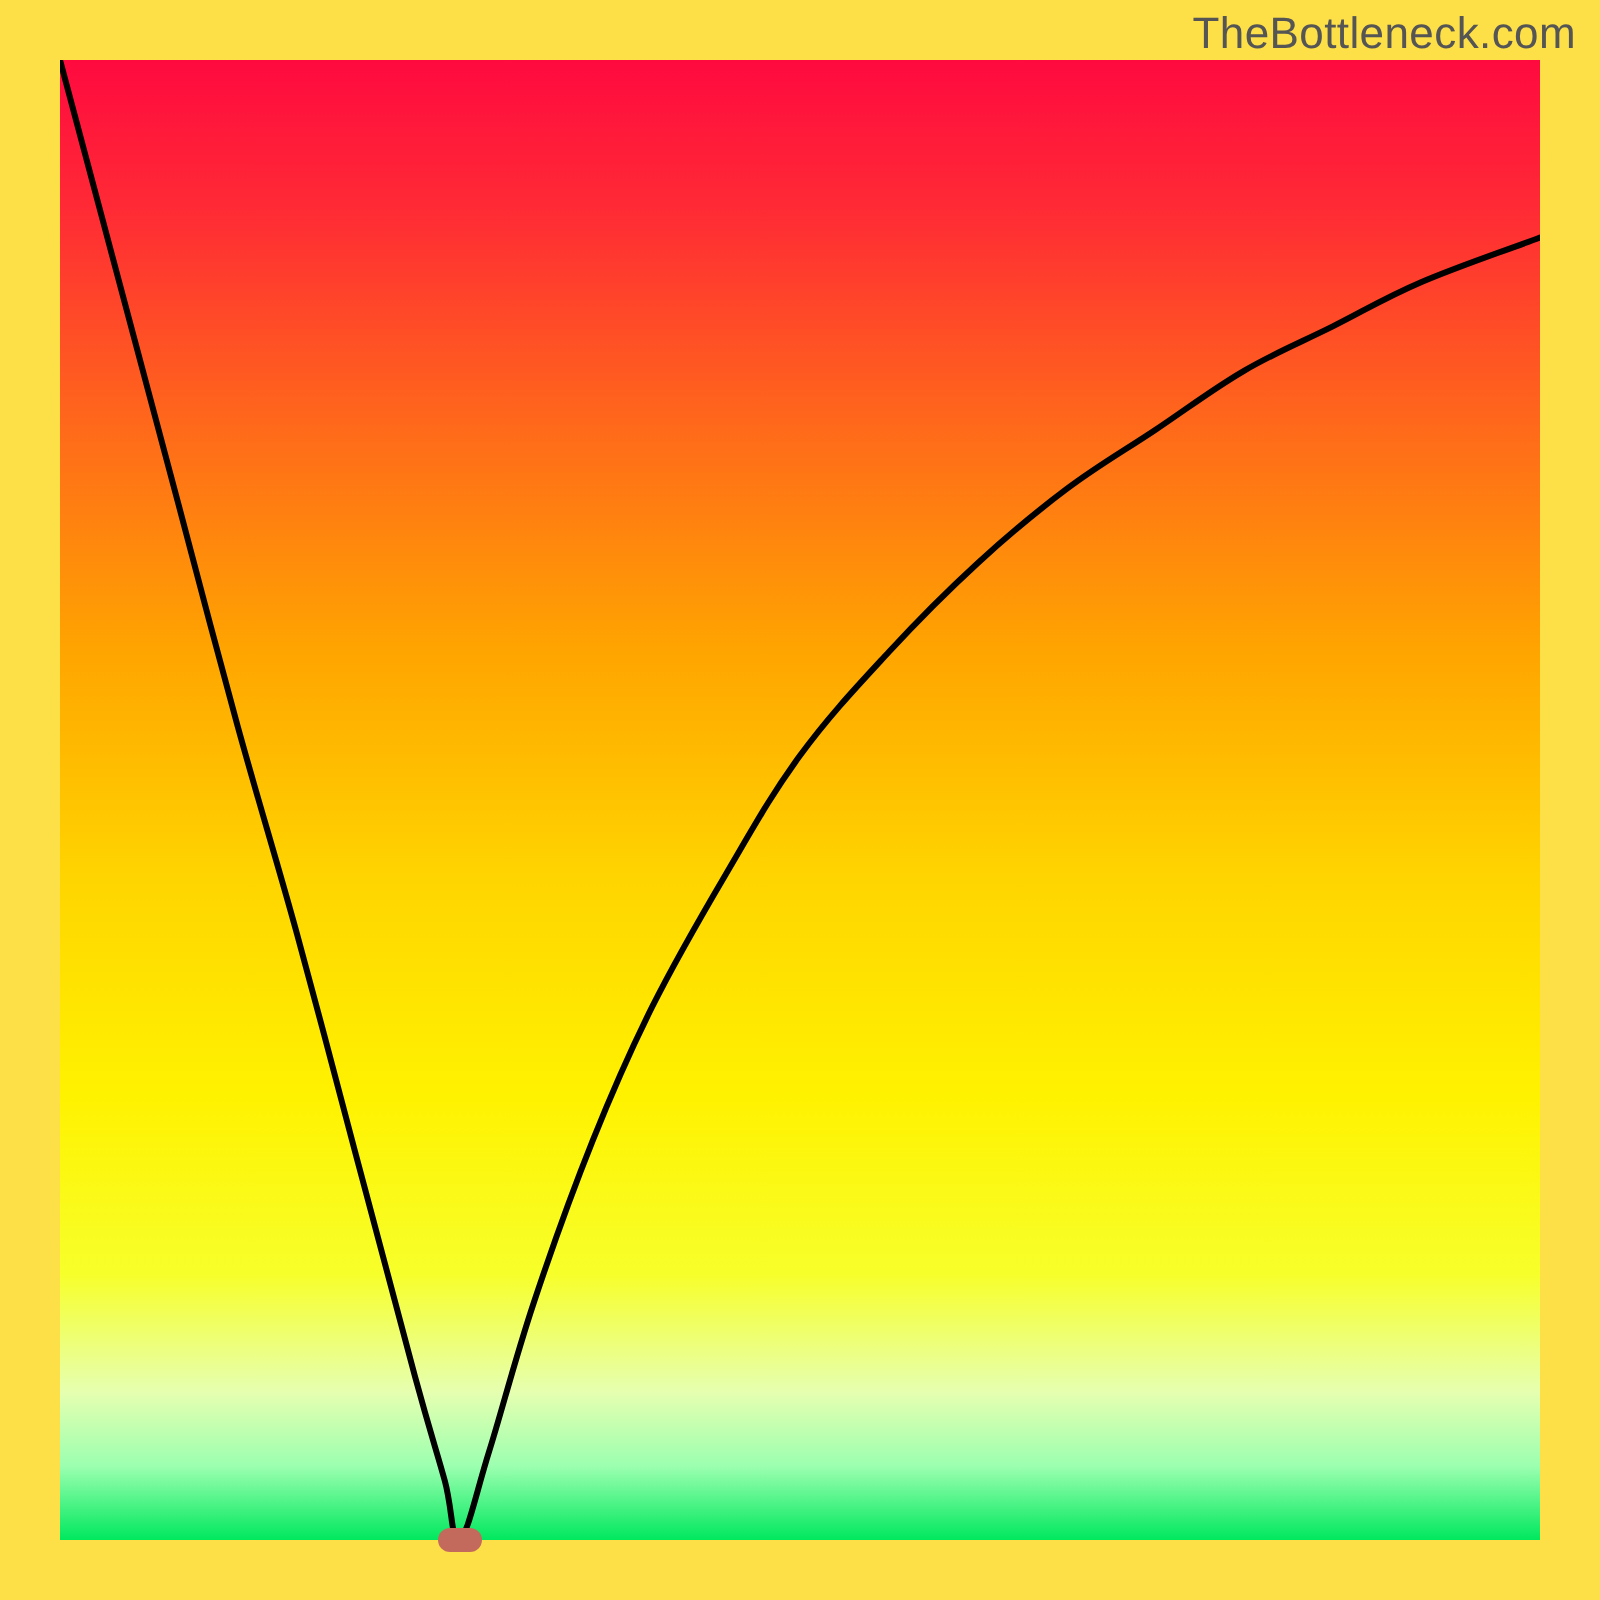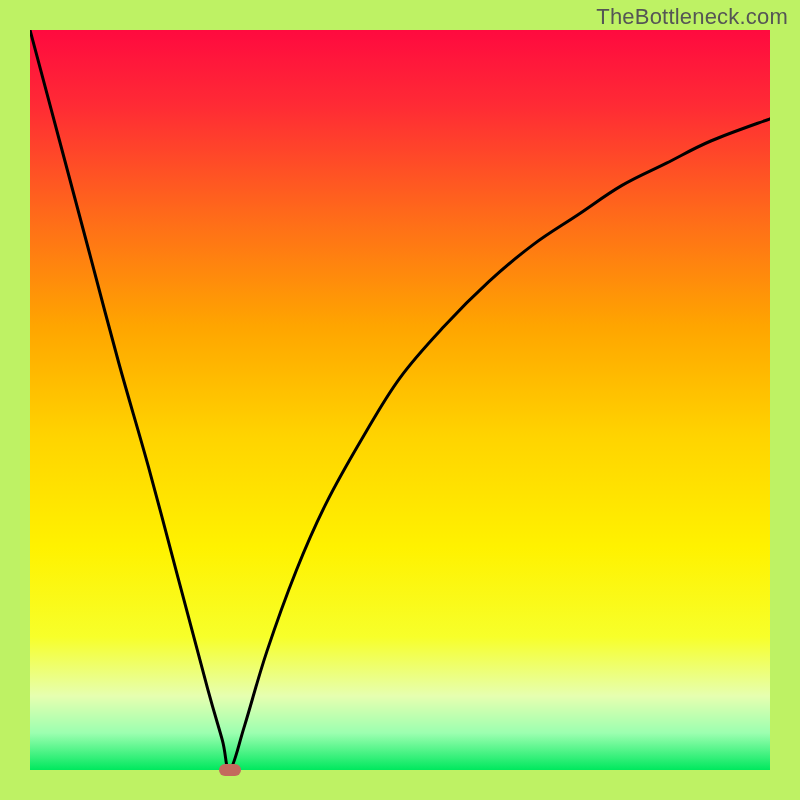--- a/index.html
+++ b/index.html
@@ -8,21 +8,21 @@
     width: 800px;
     height: 800px;
     background: #000;
     overflow: hidden;
     font-family: Arial, Helvetica, sans-serif;
   }
   .frame {
     position: relative;
     width: 800px;
     height: 800px;
-    background: #bef264;
+    background: #fde047;
   }
   .attribution {
     position: absolute;
     top: 4px;
     right: 12px;
     color: #555;
     font-size: 22px;
     letter-spacing: 0.2px;
     font-weight: 400;
     z-index: 20;

